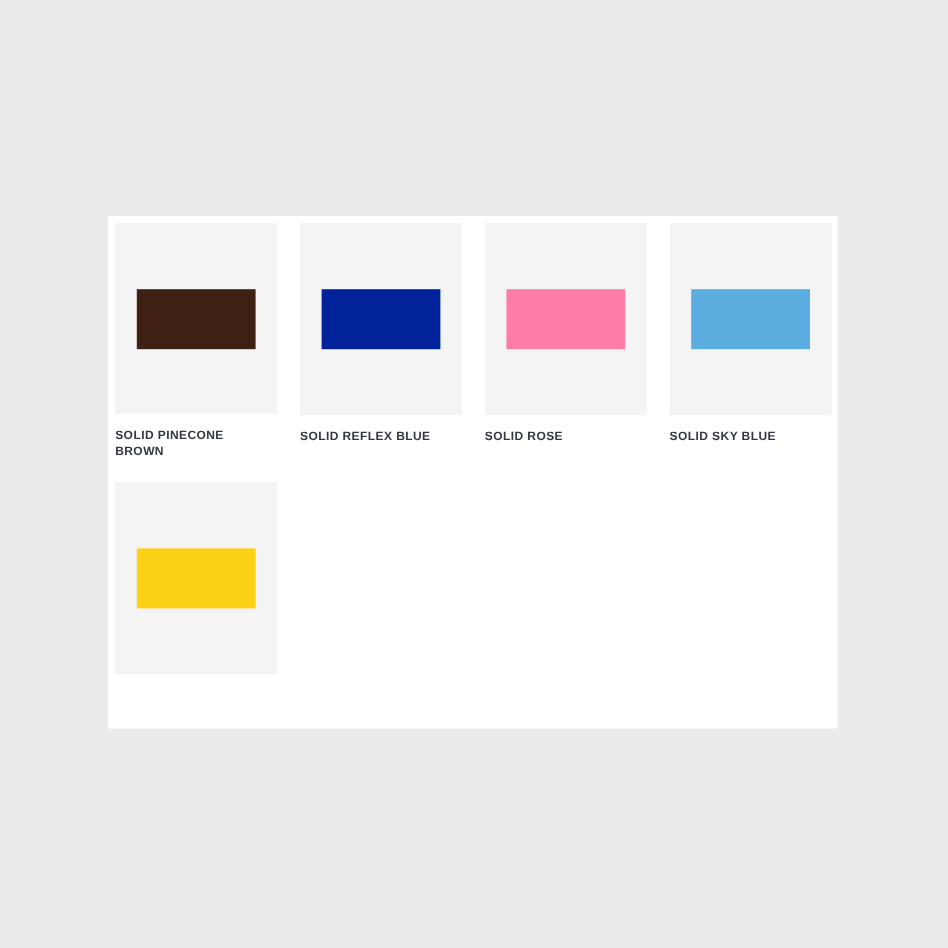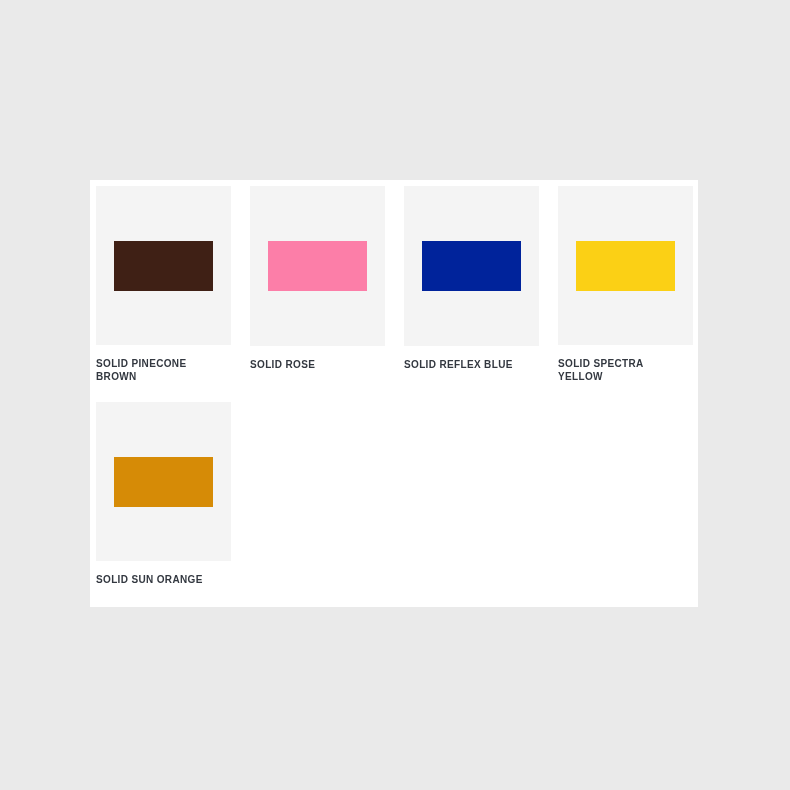--- a/index.html
+++ b/index.html
@@ -78,43 +78,42 @@
 
     <div class="swatch-card">
       <div class="swatch-tile">
         <div class="swatch-chip" style="background-color: rgb(63, 32, 21);"></div>
       </div>
       <div class="swatch-label">SOLID PINECONE BROWN</div>
     </div>
 
     <div class="swatch-card">
       <div class="swatch-tile">
+        <div class="swatch-chip" style="background-color: rgb(0, 35, 155);"></div>
+      </div>
+      <div class="swatch-label">SOLID REFLEX BLUE</div>
+    </div>
+
+    <div class="swatch-card">
+      <div class="swatch-tile">
         <div class="swatch-chip" style="background-color: rgb(252, 126, 168);"></div>
       </div>
       <div class="swatch-label">SOLID ROSE</div>
     </div>
 
+
     <div class="swatch-card">
       <div class="swatch-tile">
-        <div class="swatch-chip" style="background-color: rgb(0, 35, 155);"></div>
+        <div class="swatch-chip" style="background-color: rgb(91, 173, 223);"></div>
       </div>
-      <div class="swatch-label">SOLID REFLEX BLUE</div>
+      <div class="swatch-label">SOLID SKY BLUE</div>
     </div>
-
-
 
     <div class="swatch-card">
       <div class="swatch-tile">
         <div class="swatch-chip" style="background-color: rgb(251, 208, 21);"></div>
       </div>
-      <div class="swatch-label">SOLID SPECTRA YELLOW</div>
     </div>
 
-    <div class="swatch-card">
-      <div class="swatch-tile">
-        <div class="swatch-chip" style="background-color: rgb(214, 139, 6);"></div>
-      </div>
-      <div class="swatch-label">SOLID SUN ORANGE</div>
-    </div>
 
 
   </div>
 </div>
 
 </body></html>

